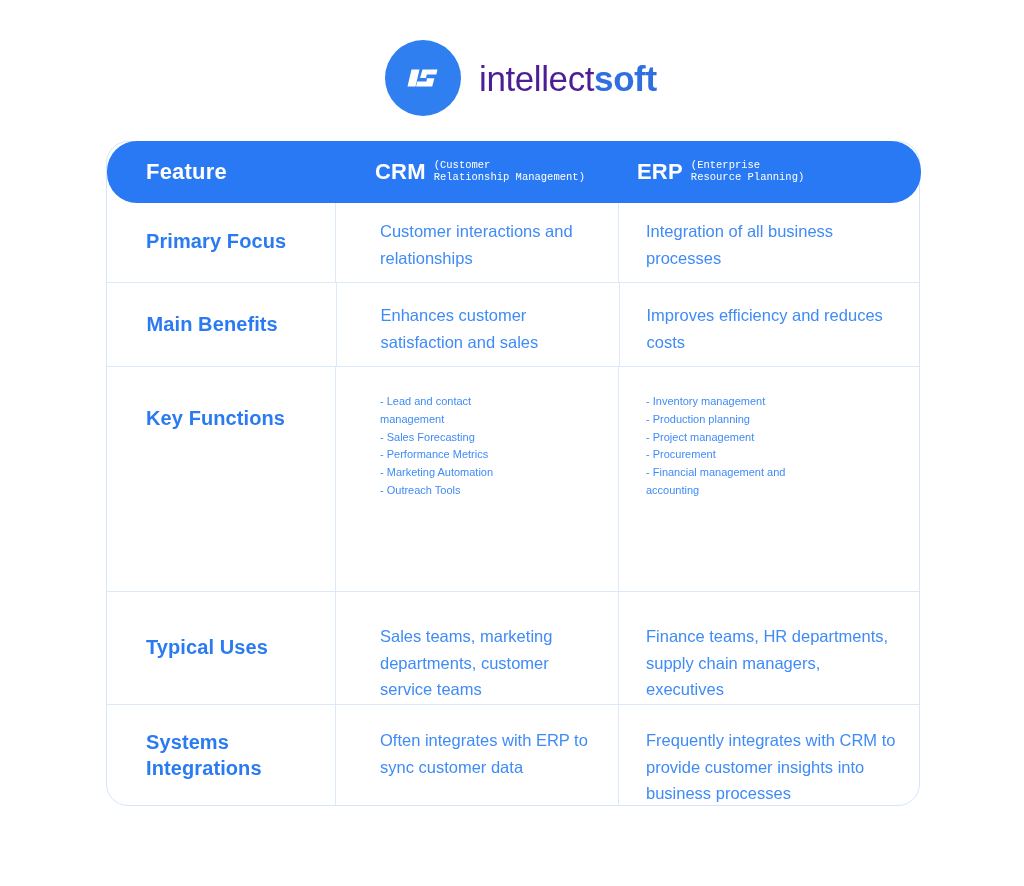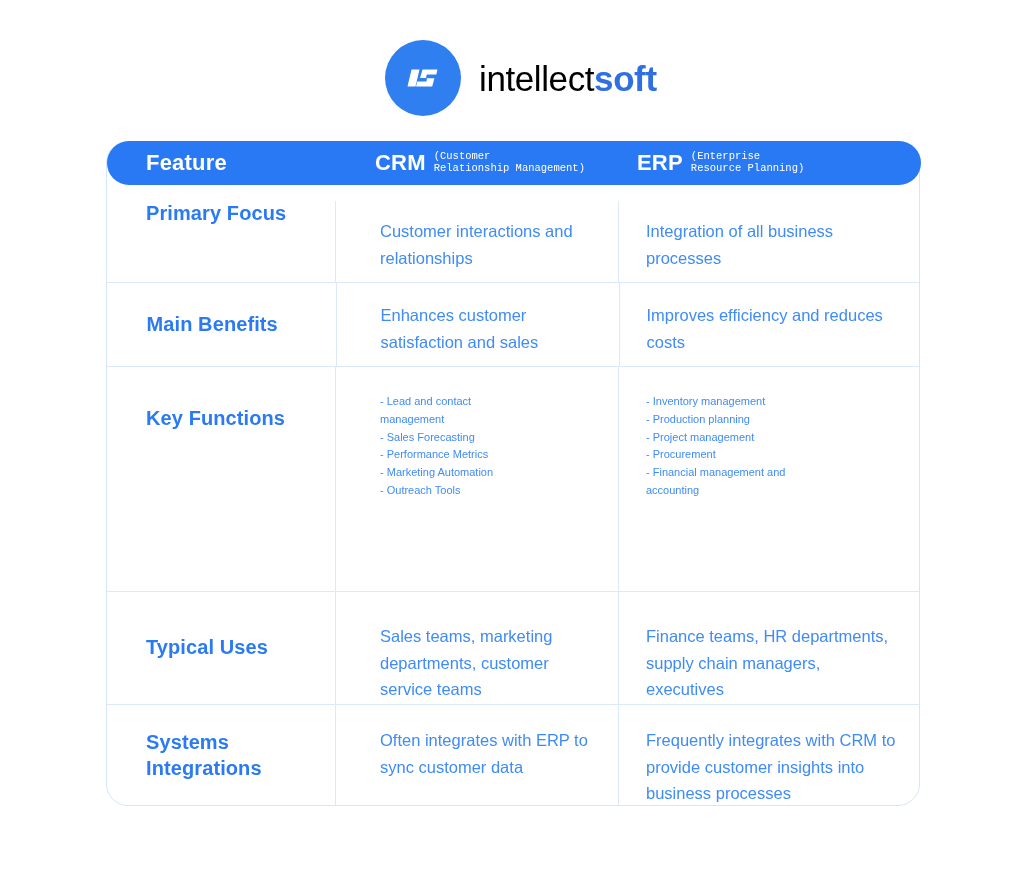--- a/index.html
+++ b/index.html
@@ -42,21 +42,21 @@
 
   .wordmark {
     font-size: 35px;
     letter-spacing: -0.4px;
     line-height: 1;
     white-space: nowrap;
     display: flex;
     align-items: baseline;
   }
   .wordmark .wm-light {
-    color: #000000;
+    color: #4c1d95;
     font-weight: 400;
   }
   .wordmark .wm-bold {
     color: #2f6fe0;
     font-weight: 700;
   }
 
   
   .table-card {
     position: absolute;
@@ -67,21 +67,21 @@
     border: 1px solid #d7e5fb;
     border-radius: 22px;
     background: #ffffff;
   }
 
   .table-head {
     position: absolute;
     left: 0px;
     top: -1px;
     width: 814px;
-    height: 44px;
+    height: 62px;
     background: #2979f5;
     border-radius: 30px;
     display: flex;
     align-items: center;
     z-index: 3;
   }
 
   .th {
     display: flex;
     align-items: baseline;
@@ -167,21 +167,21 @@
   .list {
     list-style: none;
     color: #3f8bf7;
     font-size: 11px;
     line-height: 1.62;
   }
   .list li { white-space: pre-line; }
 
   
   .row-1 { height: 82px; }
-  .row-1 .cell-label { align-items: flex-start; }
+  .row-1 .cell-label { align-items: center; }
   .row-1 .cell-crm, .row-1 .cell-erp { padding-top: 17px; }
 
   .row-2 { height: 84px; justify-content: center; }
   .row-2 .cell-label { align-items: center; }
   .row-2 .cell-crm, .row-2 .cell-erp { padding-top: 19px; }
 
   .row-3 { height: 225px; }
   .row-3 .cell-label { align-items: flex-start; padding-top: 39px; }
   .row-3 .cell-crm, .row-3 .cell-erp { padding-top: 26px; }
 

